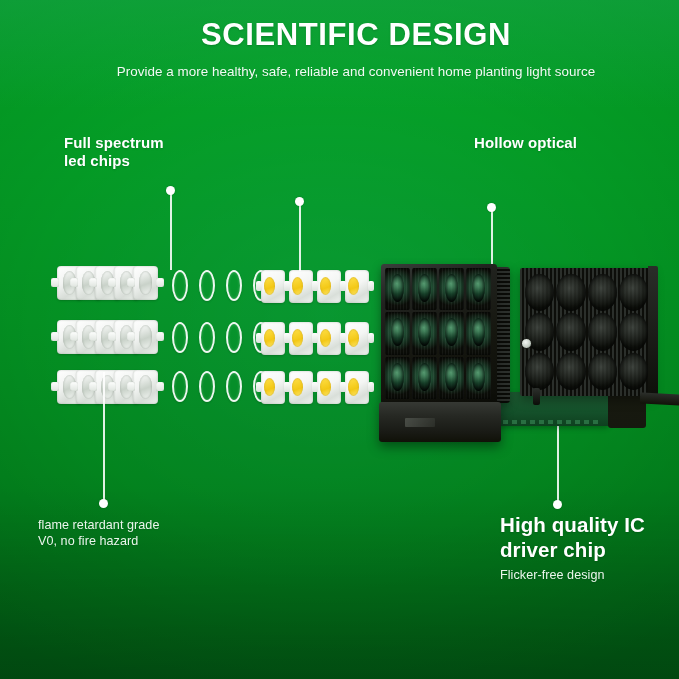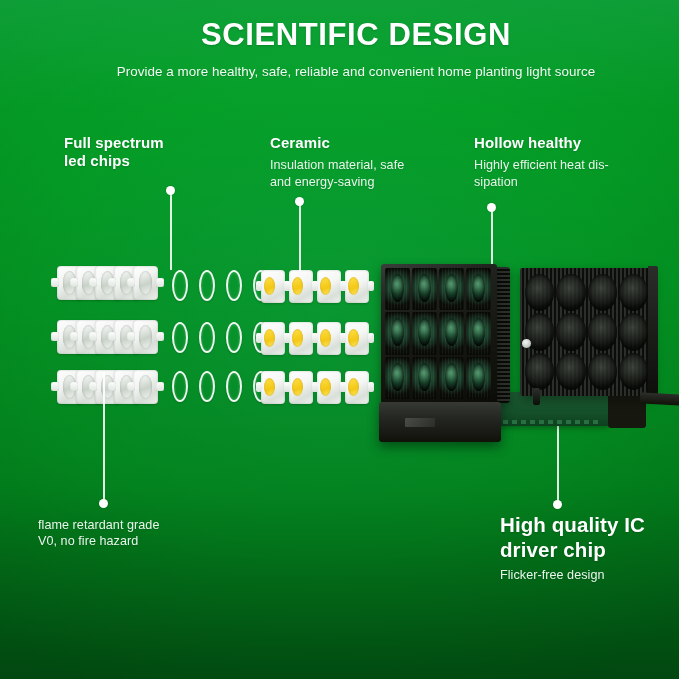--- a/index.html
+++ b/index.html
@@ -214,30 +214,23 @@
     <h1>SCIENTIFIC DESIGN</h1>
     <p>Provide a more healthy, safe, reliable and convenient home planting light source</p>
   </div>
 
   <div class="lbl" style="left:64px;top:134px;width:210px;">
     <div class="t">Full spectrum
 led chips</div>
     <div class="s"></div>
   </div>
 
-  <div class="lbl" style="left:270px;top:134px;width:200px;">
-    <div class="t">Ceramic</div>
-    <div class="s">Insulation material, safe
-and energy-saving</div>
-  </div>
 
   <div class="lbl" style="left:474px;top:134px;width:200px;">
-    <div class="t">Hollow healthy</div>
-    <div class="s">Highly efficient heat dis-
-sipation</div>
+    <div class="t">Hollow optical</div>
   </div>
 
   <div class="lbl big" style="left:38px;top:512px;width:270px;">
     <div class="s">flame retardant grade
 V0, no fire hazard</div>
   </div>
 
   <div class="lbl big" style="left:500px;top:512px;width:180px;">
     <div class="t">High quality IC
 driver chip</div>

